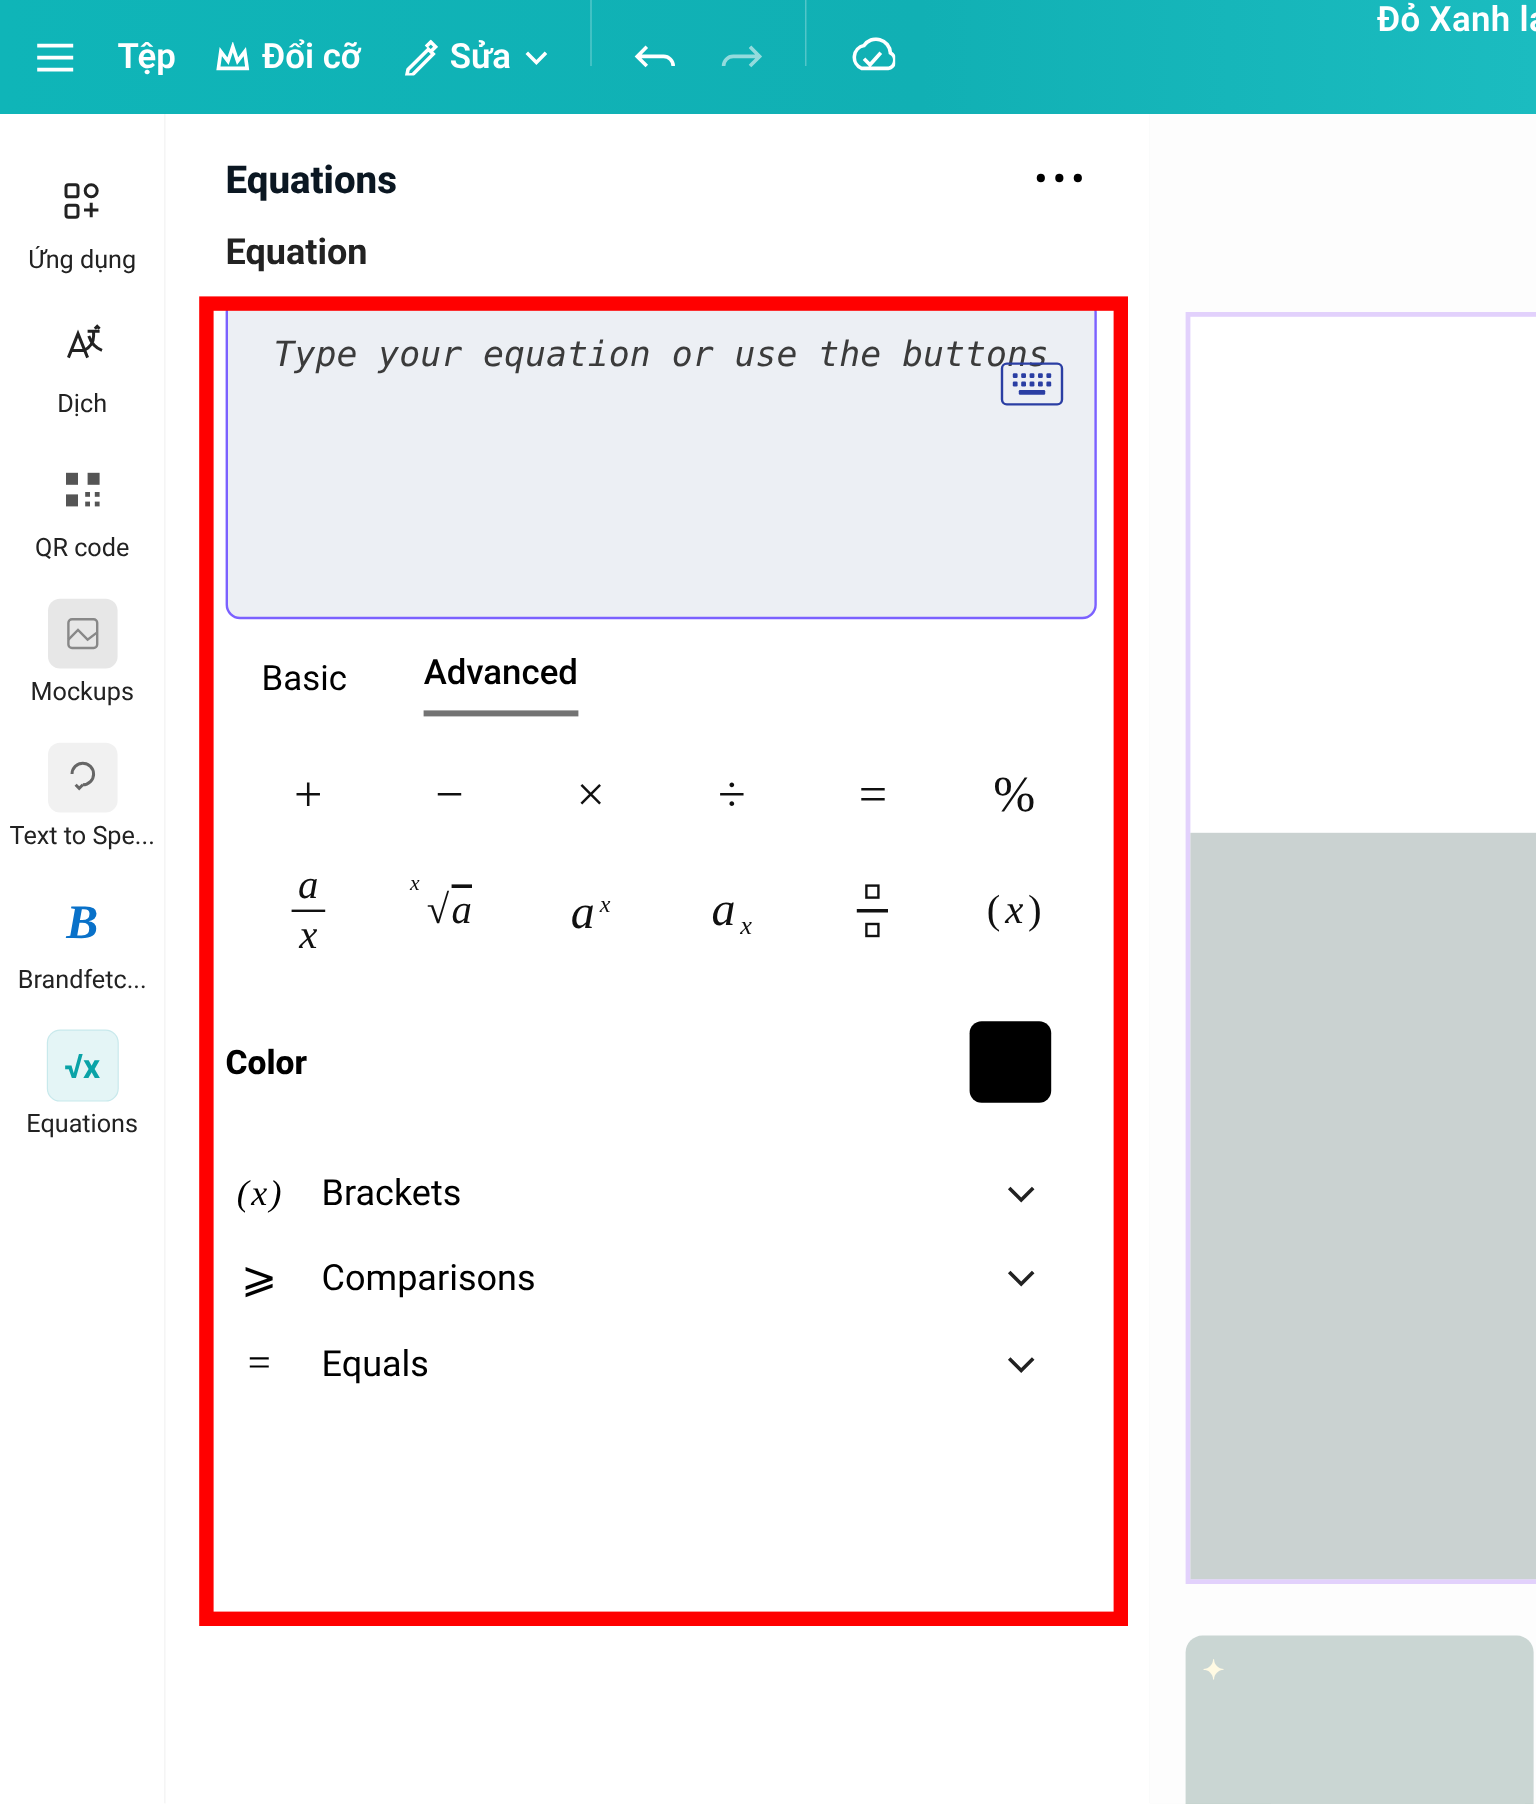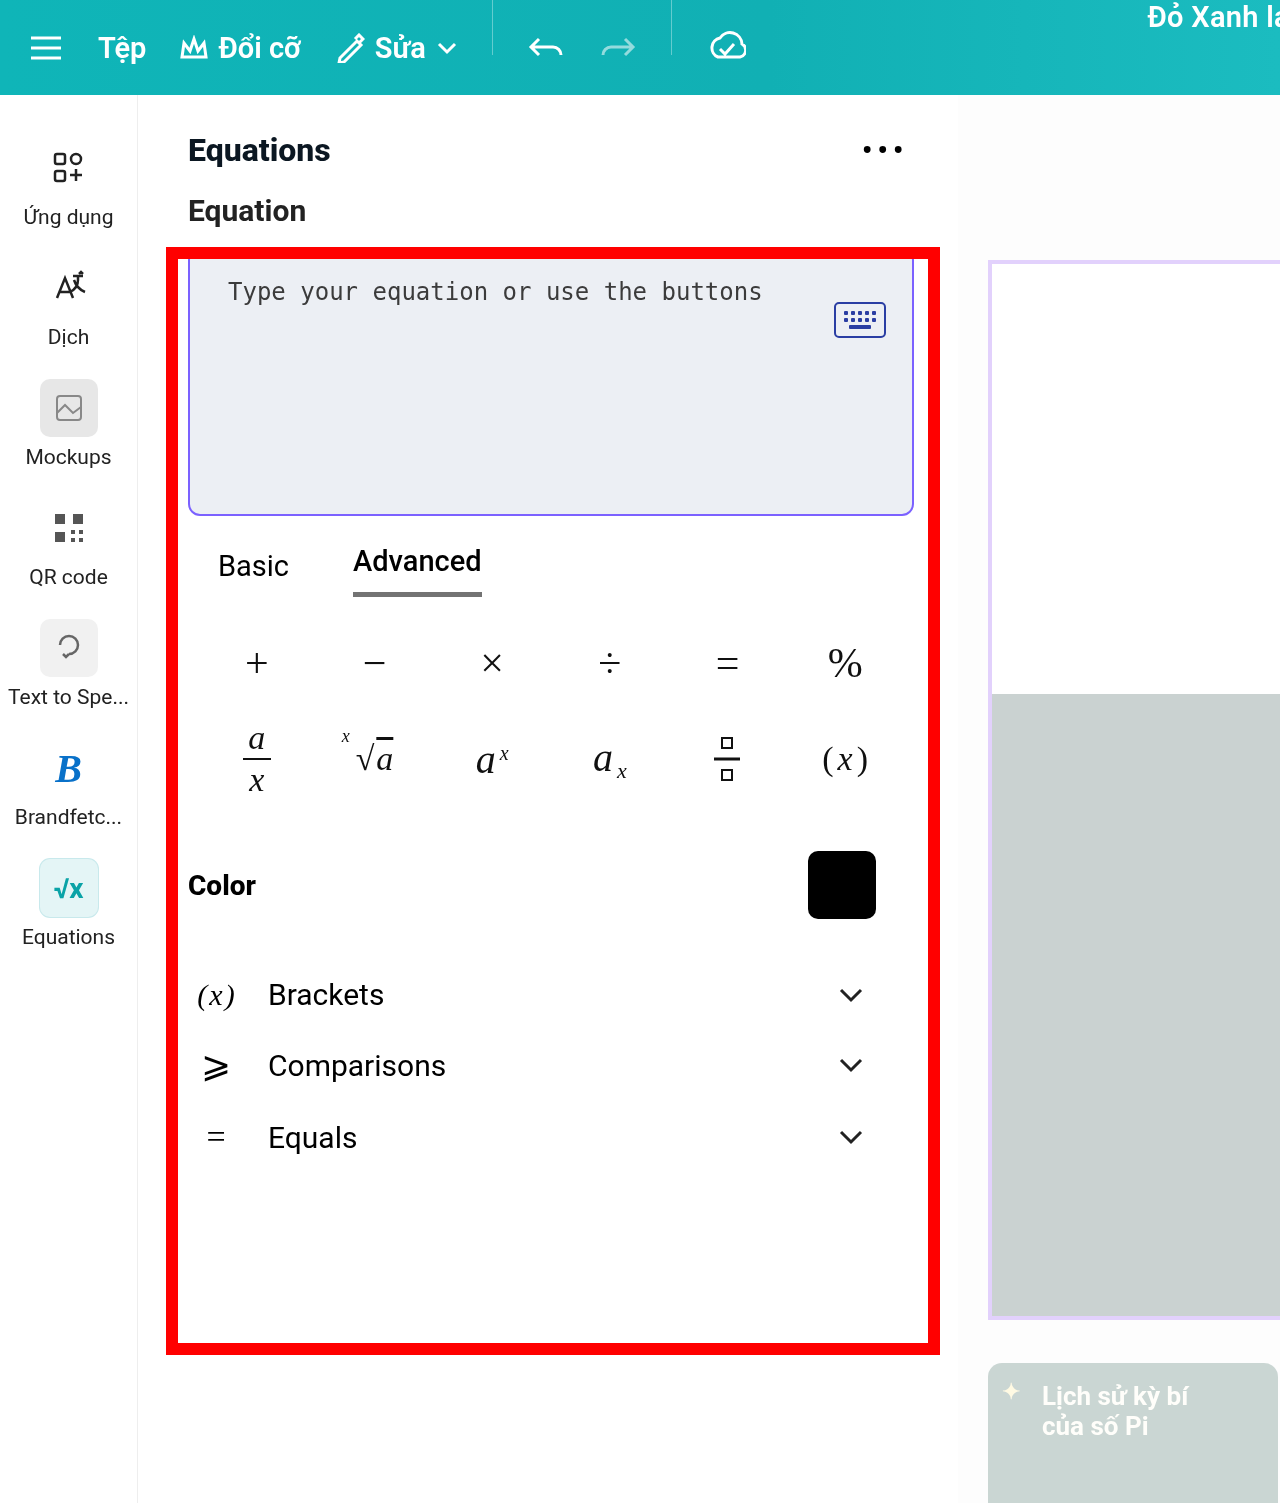--- a/index.html
+++ b/index.html
@@ -103,23 +103,24 @@
     height: 268px;
     position: relative;
     padding: 28px 38px;
   }
   .eq-input {
     width: 100%;
     height: 100%;
     background: transparent;
     border: none;
     outline: none;
-    font-size: 24px;
+    font-size: 29px;
     color: #555;
     resize: none;
+    font-style: italic;
   }
   .eq-input::placeholder { color: #3b3b3b; }
   .kbd-btn {
     position: absolute;
     right: 26px; top: 52px;
     width: 52px; height: 36px;
     border: 2.5px solid #2a3ea3;
     border-radius: 5px;
     display: flex; flex-direction: column; justify-content: center; align-items: center;
     gap: 3px;
@@ -280,43 +281,43 @@
     <div class="rail-icon">
       <svg width="36" height="36" viewBox="0 0 36 36" stroke="#222" fill="none" stroke-width="2.5">
           <path d="M6 28 L14 8 L22 28 M9 22 H19"></path>
           <path d="M22 6h10M27 6v4c0 6-4 10-8 12M23 10c2 6 6 10 11 12"></path>
           <path d="M28 4l2-2 2 2"></path>
         </svg>
     </div>
     <span class="rail-label">Dịch</span>
   </div>
   <div class="rail-item">
-    <div class="rail-icon box">
-      <svg width="30" height="30" viewBox="0 0 30 30" stroke="#888" fill="none" stroke-width="2">
-          <rect x="3" y="3" width="24" height="24" rx="3"></rect>
-          <path d="M3 20l8-8 8 8 8-6"></path>
-        </svg>
-    </div>
-    <span class="rail-label">Mockups</span>
-  </div>
-  <div class="rail-item">
     <div class="rail-icon">
       <svg width="32" height="32" viewBox="0 0 32 32" stroke="#555" fill="#555" stroke-width="0">
           <rect x="2" y="2" width="10" height="10"></rect>
           <rect x="20" y="2" width="10" height="10"></rect>
           <rect x="2" y="20" width="10" height="10"></rect>
           <rect x="18" y="18" width="4" height="4"></rect>
           <rect x="26" y="18" width="4" height="4"></rect>
           <rect x="18" y="26" width="4" height="4"></rect>
           <rect x="26" y="26" width="4" height="4"></rect>
         </svg>
     </div>
     <span class="rail-label">QR code</span>
   </div>
   <div class="rail-item">
+    <div class="rail-icon box">
+      <svg width="30" height="30" viewBox="0 0 30 30" stroke="#888" fill="none" stroke-width="2">
+          <rect x="3" y="3" width="24" height="24" rx="3"></rect>
+          <path d="M3 20l8-8 8 8 8-6"></path>
+        </svg>
+    </div>
+    <span class="rail-label">Mockups</span>
+  </div>
+  <div class="rail-item">
     <div class="rail-icon box" style="background:#f1f1f1">
       <svg width="30" height="30" viewBox="0 0 30 30" stroke="#666" fill="none" stroke-width="2.5">
           <path d="M6 12a9 9 0 1 1 9 9M15 21l-3 3-3-3"></path>
         </svg>
     </div>
     <span class="rail-label">Text to Spe...</span>
   </div>
   <div class="rail-item">
     <div class="rail-icon" style="font-family:Georgia,serif;font-style:italic;font-size:40px;color:#0971c9;font-weight:700">B</div>
     <span class="rail-label">Brandfetc...</span>
@@ -441,20 +442,16 @@
     <svg class="burst" viewBox="0 0 200 200">
       <path fill="#c9b24a" d="M100 10
         l10 20 22-6 2 22 22 4-10 20 18 14-18 14 10 20-22 4-2 22-22-6-10 20-10-20-22 6-2-22-22-4 10-20-18-14 18-14-10-20 22-4 2-22 22 6z"></path>
     </svg>
     <div class="dark"></div>
 
   </div>
 
   <div class="card-below">
     <span class="sparkle">✦</span>
-    <div style="margin-left:30px">
-      <div>Lịch sử kỳ bí</div>
-      <div>của số Pi</div>
-    </div>
   </div>
 
   <div class="overlay"></div>
 </div>
 
 </body></html>

